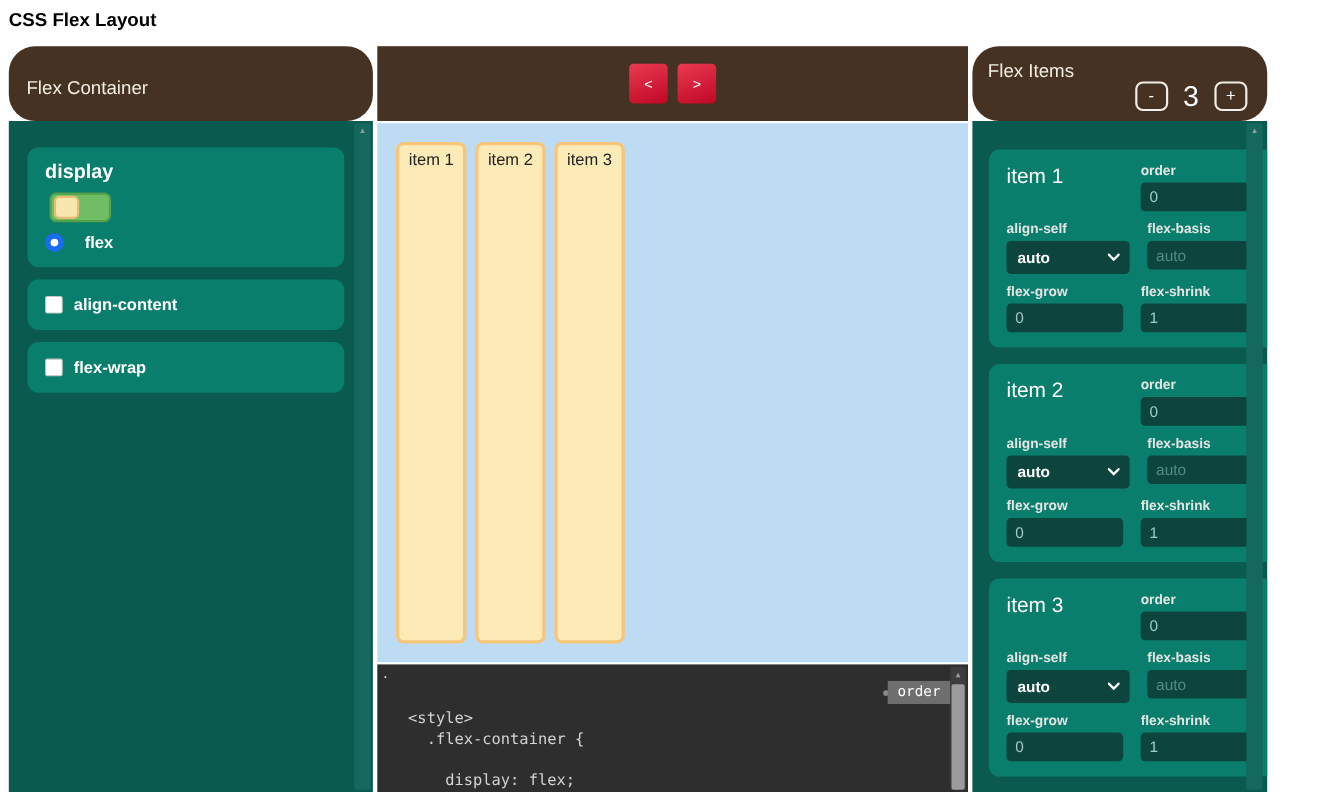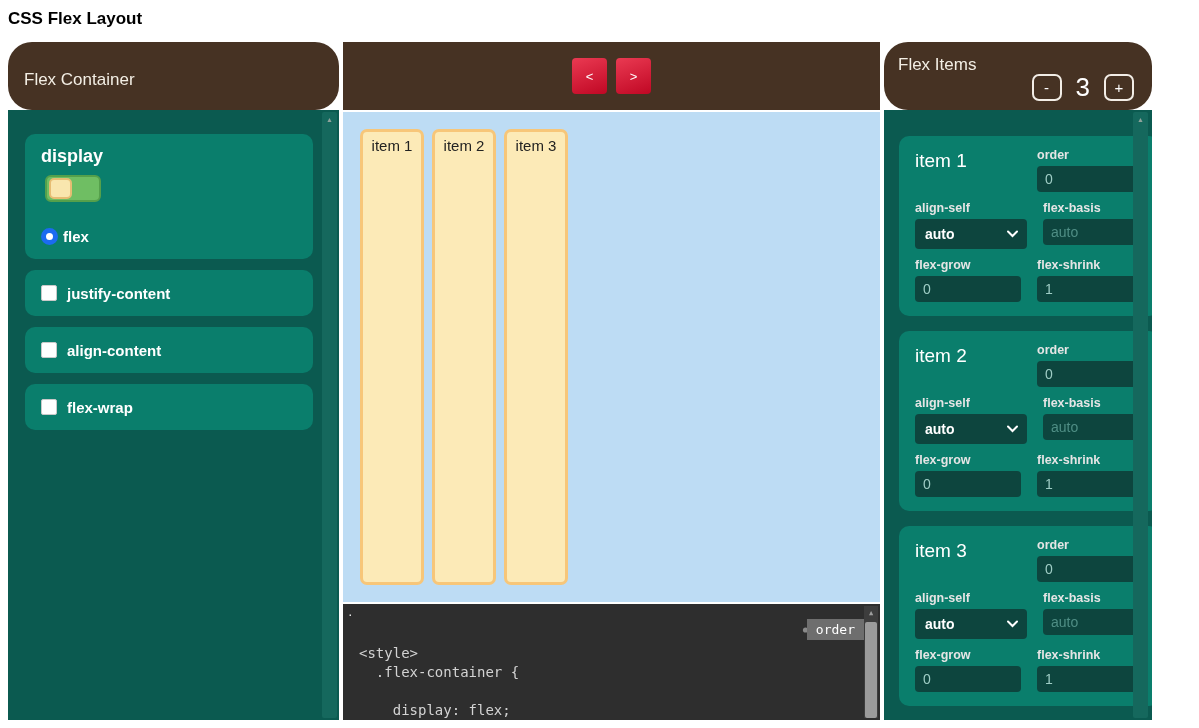--- a/index.html
+++ b/index.html
@@ -45,21 +45,21 @@
   .display-card { margin-top:24px; padding:12px 16px 14px; }
   .display-card .lbl { font-size:18px; font-weight:bold; }
   .toggle {
     margin:8px 0 0 4px; width:56px; height:27px; background:#6fbe63;
     border:2px solid #55a04b; border-radius:6px; position:relative; cursor:pointer;
   }
   .toggle .knob {
     position:absolute; left:2px; top:1px; width:23px; height:21px;
     background:#f9e6ae; border:2px solid #e6bd73; border-radius:5px;
   }
-  .radio-row { margin-top:26px; display:flex; align-items:center; gap:5px; }
+  .radio-row { margin-top:10px; display:flex; align-items:center; gap:19px; }
   .radio-dot {
     width:17px; height:17px; border-radius:50%;
     background:#fff; border:5px solid #1b6bf0; flex:0 0 17px;
   }
   .radio-row .lbl { font-size:15px; color:#fff; }
   .prop-card {
     margin-top:11px; height:46px; padding:0 16px;
     display:flex; align-items:center; gap:10px;
   }
   .prop-card:first-of-type { margin-top:9px; }
@@ -102,21 +102,21 @@
     text-align:center; padding-top:5px; font-size:15px; color:#222;
   }
 
   
   .code-block {
     margin-top:2px; flex:1; background:#2e2e2e; position:relative;
     font-family:"DejaVu Sans Mono", monospace; color:#d3d3d3; font-size:14px;
     overflow:hidden;
   }
   .code-bullet { position:absolute; left:4px; top:2px; font-size:11px; color:#e8e8e8; }
-  .code-text { position:absolute; left:16px; top:40px; line-height:19px; }
+  .code-text { position:absolute; left:28px; top:40px; line-height:19px; }
   .code-line { white-space:pre; min-height:19px; }
   .share-icon { position:absolute; right:60px; top:17px; }
   .copy-btn {
     position:absolute; right:16px; top:15px; background:#6e6e6e; color:#fff;
     border:none; font-size:13px; padding:3px 9px; cursor:pointer; font-family:inherit;
   }
   .code-scroll {
     position:absolute; right:2px; top:2px; bottom:2px; width:14px; background:#3d3d3d;
   }
   .code-scroll .arrow {
@@ -180,24 +180,20 @@
         <div class="lbl">display</div>
         <div class="toggle">
           <span class="knob"></span>
         </div>
         <div class="radio-row">
           <span class="radio-dot"></span>
           <span class="lbl">flex</span>
         </div>
       </div>
 
-      <div class="ctl-card prop-card">
-        <span class="checkbox"></span>
-        <span class="lbl">justify-content</span>
-      </div>
       <div class="ctl-card prop-card">
         <span class="checkbox"></span>
         <span class="lbl">align-content</span>
       </div>
       <div class="ctl-card prop-card">
         <span class="checkbox"></span>
         <span class="lbl">flex-wrap</span>
       </div>
 
       <div class="vscroll">

